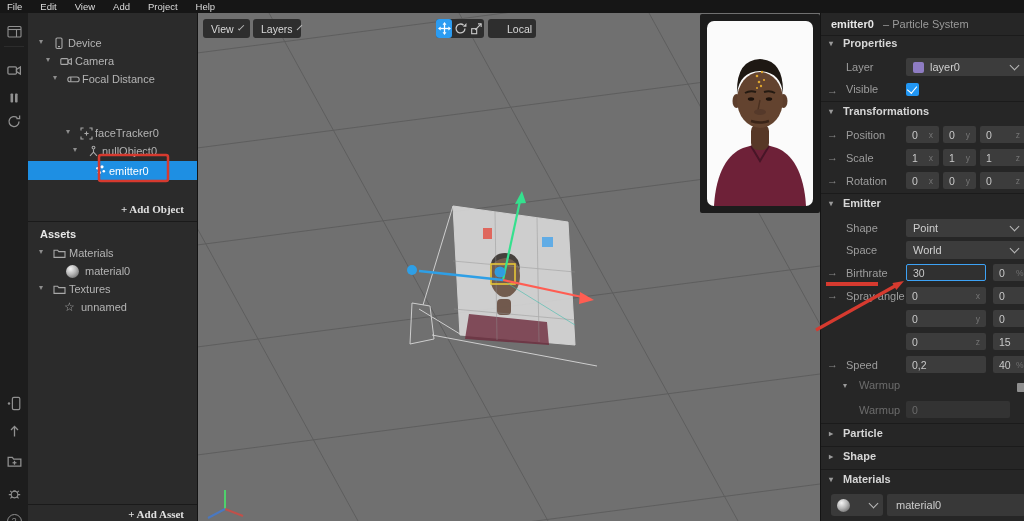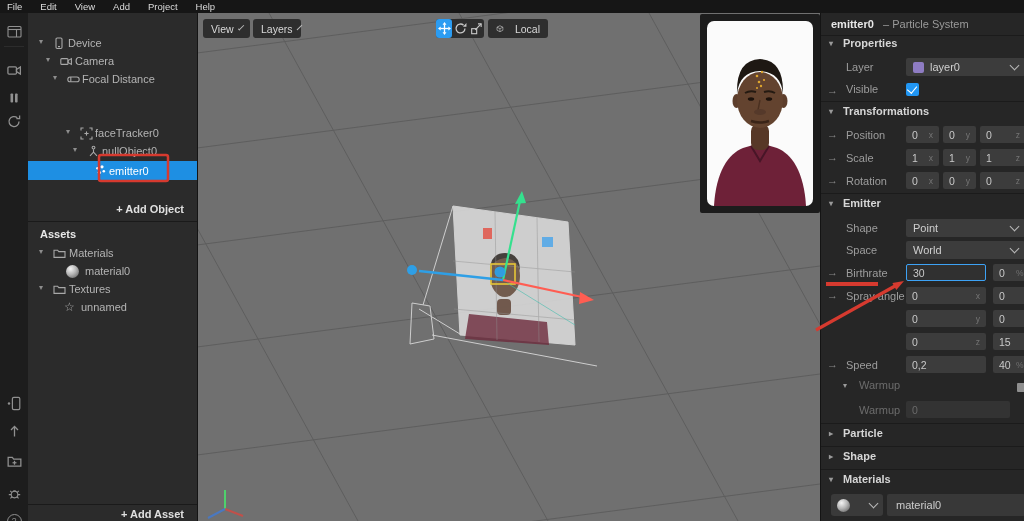--- a/index.html
+++ b/index.html
@@ -26,21 +26,21 @@
              font-weight:bold;color:#e8e8e8;display:flex;align-items:center;padding-left:12px;box-sizing:border-box;}
   #tab-layers{position:absolute;left:82px;top:0;width:87px;height:22px;background:#1e1e1e;
               color:#8f8f8f;display:flex;align-items:center;padding-left:14px;box-sizing:border-box;}
   .trow{position:absolute;left:0;width:169px;height:18px;color:#b4b4b4;}
   .trow.sel{background:#1e8fe3;color:#ffffff;}
   .caret{position:absolute;top:3px;font-size:8px;color:#8d8d8d;}
   .ticon{position:absolute;top:2.5px;width:13px;height:13px;color:#a8a8a8;}
   .trow.sel .ticon{color:#fff;}
   .tlabel{position:absolute;top:2.5px;white-space:nowrap;}
   .addrow{position:absolute;left:0;width:169px;text-align:right;padding-right:13px;
-          box-sizing:border-box;font-weight:bold;color:#e0e0e0;}
+          box-sizing:border-box;font-weight:bold;color:#e0e0e0;font-family:Liberation Serif, serif;}
   .pdiv{position:absolute;left:0;width:169px;height:1px;background:#1a1a1a;}
   .ptitle{position:absolute;left:12px;font-weight:bold;color:#e8e8e8;}
   .sphere{width:13px;height:13px;border-radius:50%;
           background:radial-gradient(circle at 35% 30%,#f4f4f4,#b5b5b5 45%,#6d6d6d 85%);}
   .star{font-size:12px;color:#a8a8a8;line-height:13px;}
   
   #viewport{position:absolute;left:197px;top:13px;width:623px;height:508px;background:#707070;overflow:hidden;}
   .vbtn{position:absolute;top:6px;height:19px;background:#2e2e2e;border-radius:3px;color:#d8d8d8;
         display:flex;align-items:center;gap:6px;padding:0 8px;box-sizing:border-box;font-size:10.5px;}
   .chev{width:6px;height:6px;border-right:1.4px solid #b8b8b8;border-bottom:1.4px solid #b8b8b8;
@@ -331,21 +331,21 @@
           </svg>
       </div>
       <div class="tool">
         <svg width="13" height="13" viewBox="0 0 14 14" fill="none" stroke="#c8c8c8" stroke-width="1.2">
             <rect x="1.8" y="7.2" width="5.4" height="5.4"></rect>
             <line x1="5.6" y1="8.4" x2="12" y2="2"></line>
             <path d="M8.6 2 H12 V5.4"></path>
           </svg>
       </div>
     </div>
-    <div class="vbtn" style="left:291px;width:60px;gap:11px">
+    <div class="vbtn" style="left:291px;width:48px;gap:11px">
       <svg width="12" height="12" viewBox="0 0 14 14" fill="none" stroke="#c8c8c8" stroke-width="1.1">
           <path d="M7 1.2 L12.2 3.8 V9.2 L7 11.8 L1.8 9.2 V3.8 Z"></path>
           <path d="M1.8 3.8 L7 6.4 L12.2 3.8 M7 6.4 V11.8"></path>
         </svg>
       <span>Local</span>
     </div>
 
     <div id="simulator">
       <svg width="120" height="199" viewBox="0 0 120 199">
         <rect x="7" y="7" width="106" height="185" rx="7" fill="#fbfbfb"></rect>

